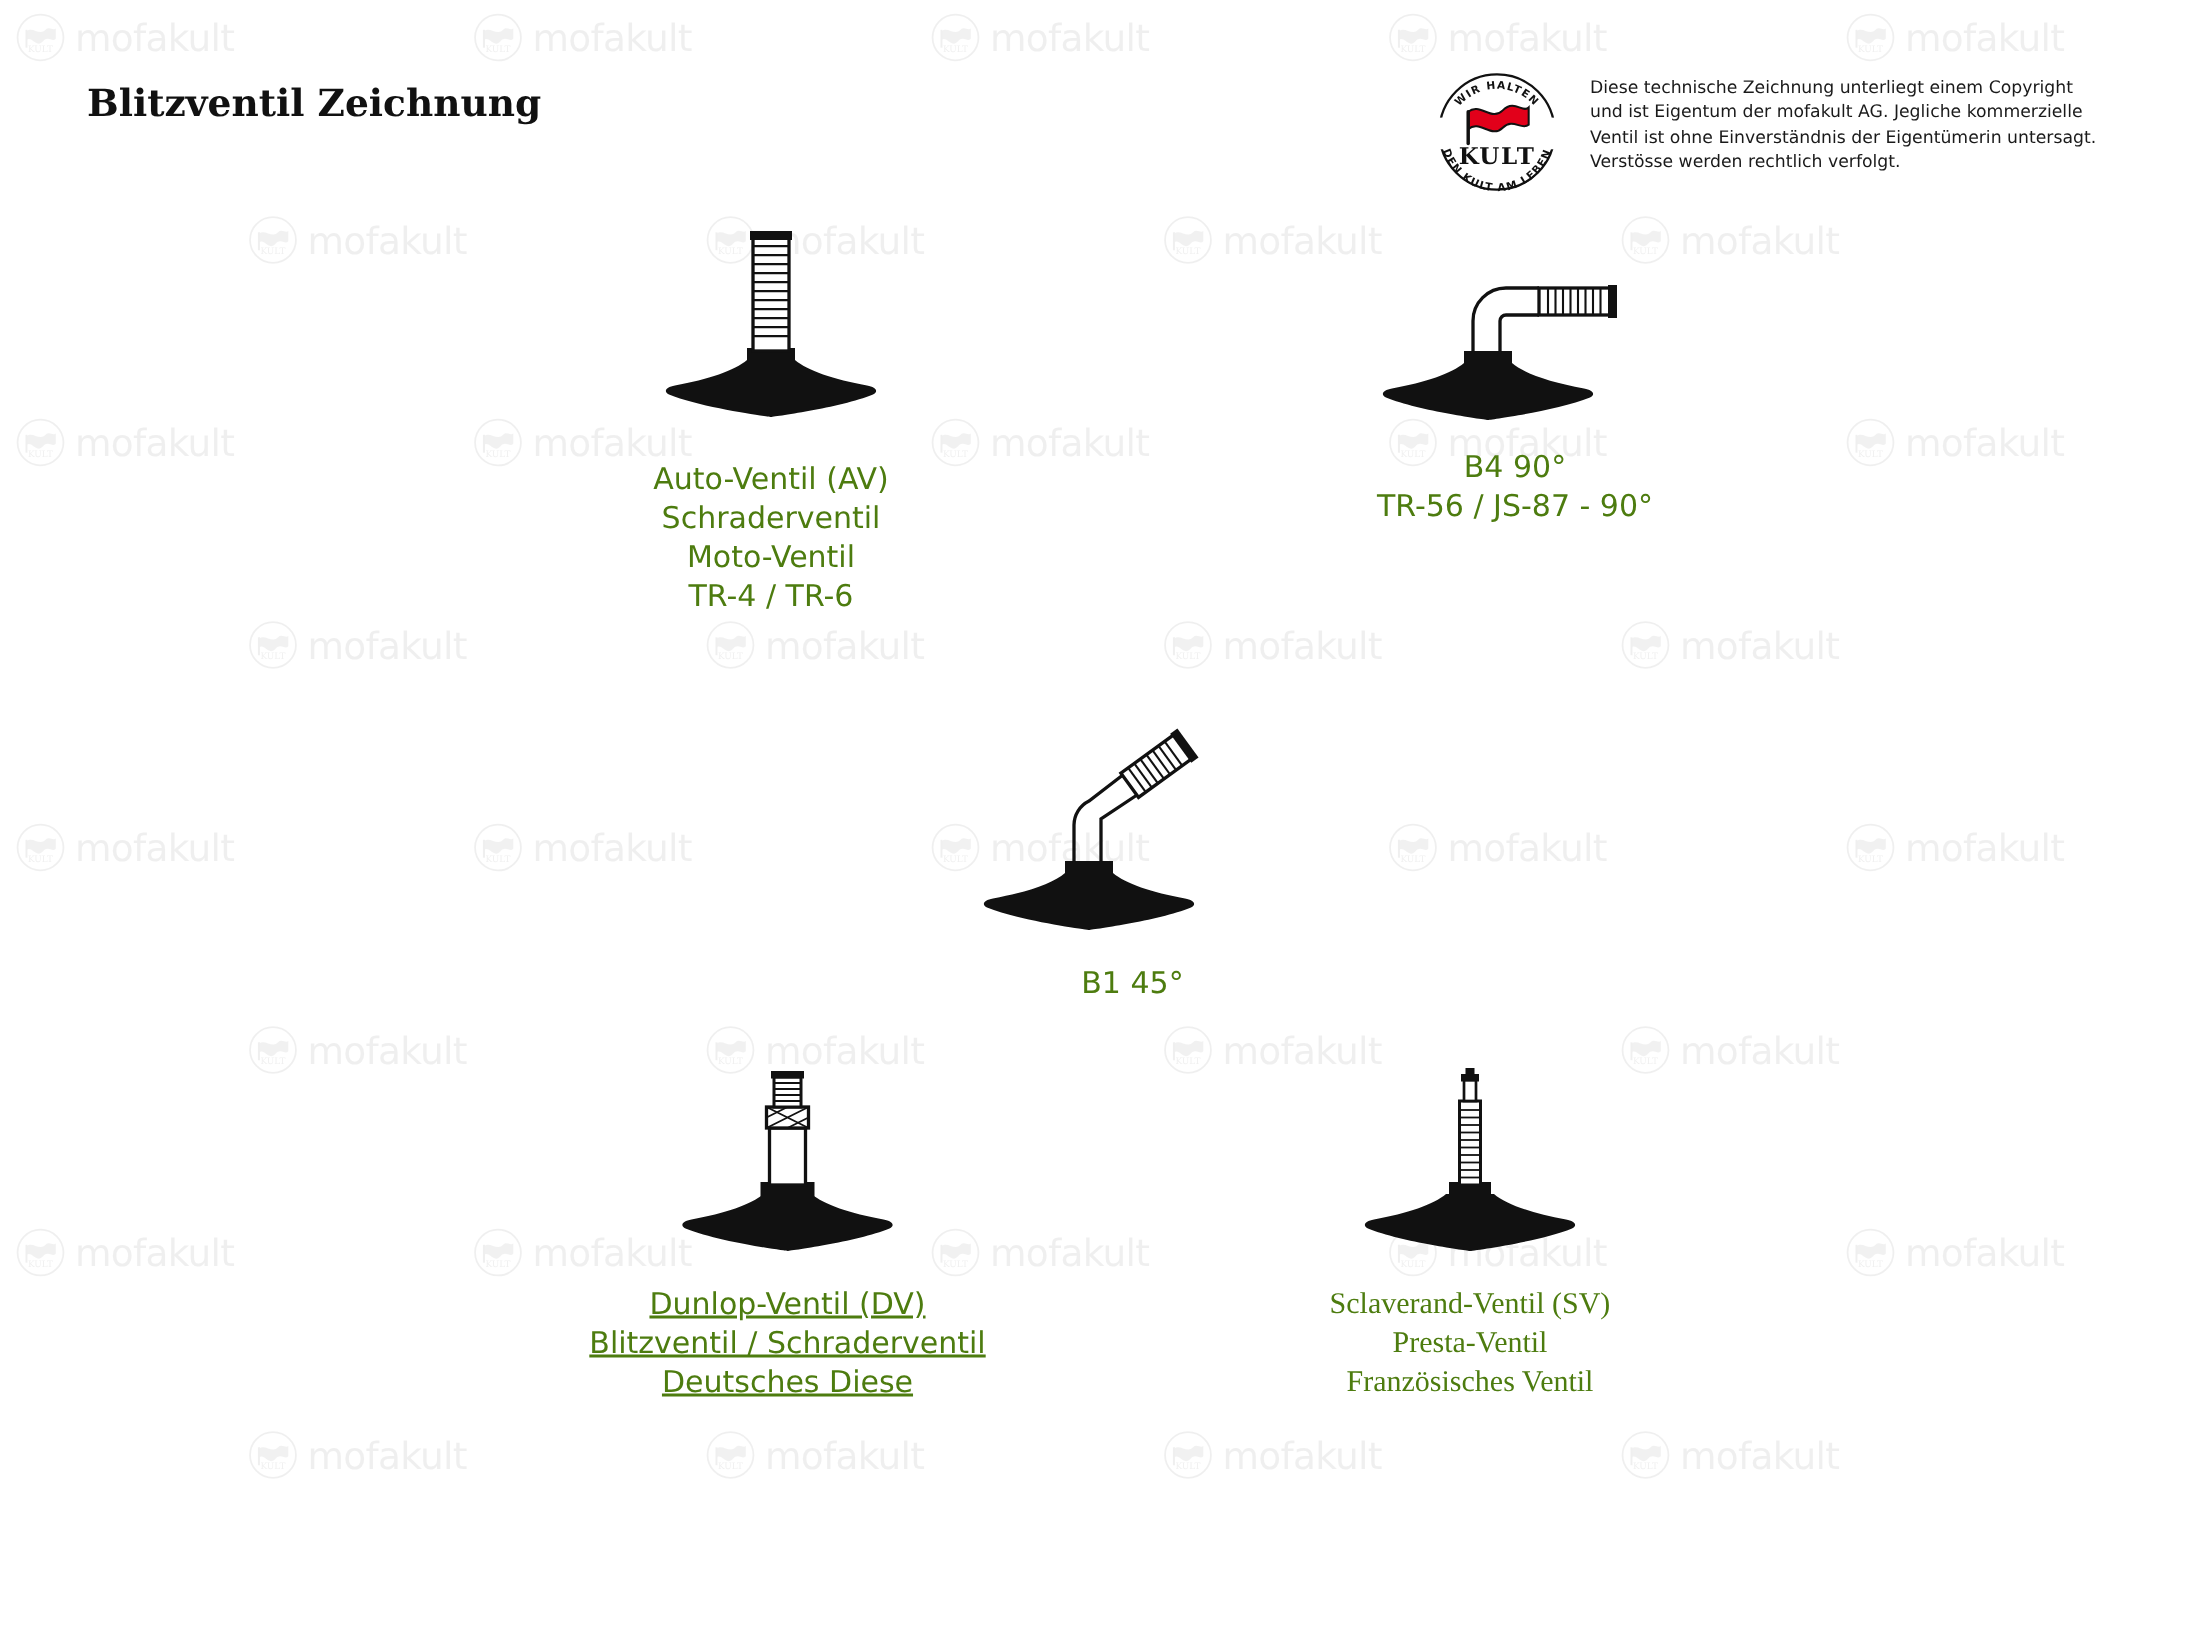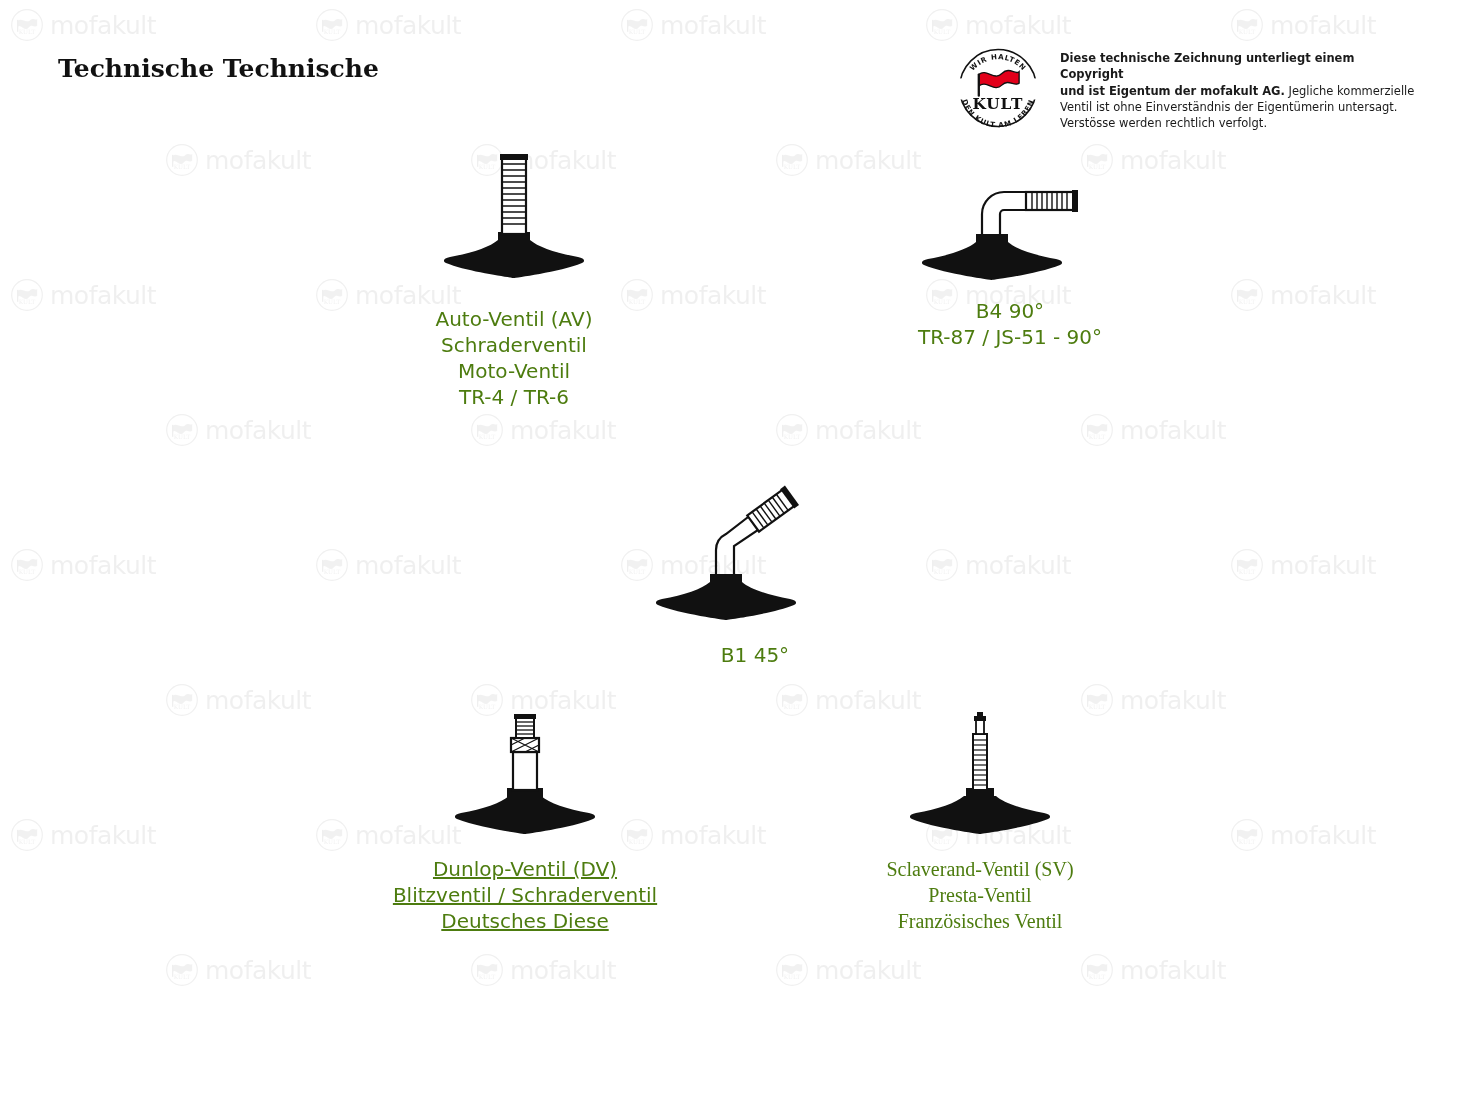--- a/index.html
+++ b/index.html
@@ -79,21 +79,21 @@
     flex: 0 0 96px;
     position: relative;
   }
   #copyright-text {
     font-family: "DejaVu Sans", sans-serif;
     font-size: 11.5px;
     line-height: 1.42;
     color: #1a1a1a;
     padding-top: 10px;
   }
-  #copyright-text b { font-weight: bold; }
+  #copyright-text b { font-weight: normal; }
 
   
   .valve-group {
     position: absolute;
     display: flex;
     flex-direction: column;
     align-items: center;
   }
   .valve-art {
     position: relative;
@@ -529,21 +529,21 @@
           <path d="M9,14 L9,28" stroke="#8c8c8c" stroke-width="1.6"></path>
           <text x="20" y="31" text-anchor="middle" font-family="'DejaVu Serif', serif" font-size="7" fill="#8c8c8c">KULT</text>
         </svg>
       </span>
       <span class="wm-text">mofakult</span>
     </div>
   </div>
 
 <div id="content">
 
-  <div id="page-title">Technische Technische</div>
+  <div id="page-title">Blitzventil Zeichnung</div>
 
   <div id="copyright-block">
     <div id="kult-logo">
       <svg viewBox="0 0 100 100" width="96" height="96">
         <defs>
           <path id="arcTop" d="M 16,54 A 34,34 0 0 1 84,54" fill="none"></path>
           <path id="arcBottom" d="M 11,52 A 39,39 0 0 0 89,52" fill="none"></path>
         </defs>
 
         <circle cx="50" cy="50" r="40" fill="none" stroke="#111" stroke-width="1.6"></circle>
@@ -626,21 +626,21 @@
           <line x1="172" y1="12" x2="172" y2="30"></line>
           <line x1="177" y1="12" x2="177" y2="30"></line>
           <line x1="182" y1="12" x2="182" y2="30"></line>
           <line x1="187" y1="12" x2="187" y2="30"></line>
         </g>
         <rect x="192" y="10" width="6" height="22" fill="#111"></rect>
       </svg>
     </div>
     <div class="valve-labels">
       <span class="ln">B4 90°</span>
-      <span class="ln">TR-87 / JS-51 - 90°</span>
+      <span class="ln">TR-56 / JS-87 - 90°</span>
     </div>
   </div>
 
   <div class="valve-group" id="group-b1">
     <div class="valve-art">
       <svg width="230" height="150" viewBox="0 0 230 150">
 
         <path d="M86,140 C86,140 40,134 18,125 C14,123 16,120 22,119 C44,115 62,109 70,102 L102,102 C110,109 128,115 150,119 C156,120 158,123 154,125 C132,134 86,140 86,140 Z" fill="#111"></path>
         <rect x="70" y="94" width="32" height="10" fill="#111"></rect>
 

